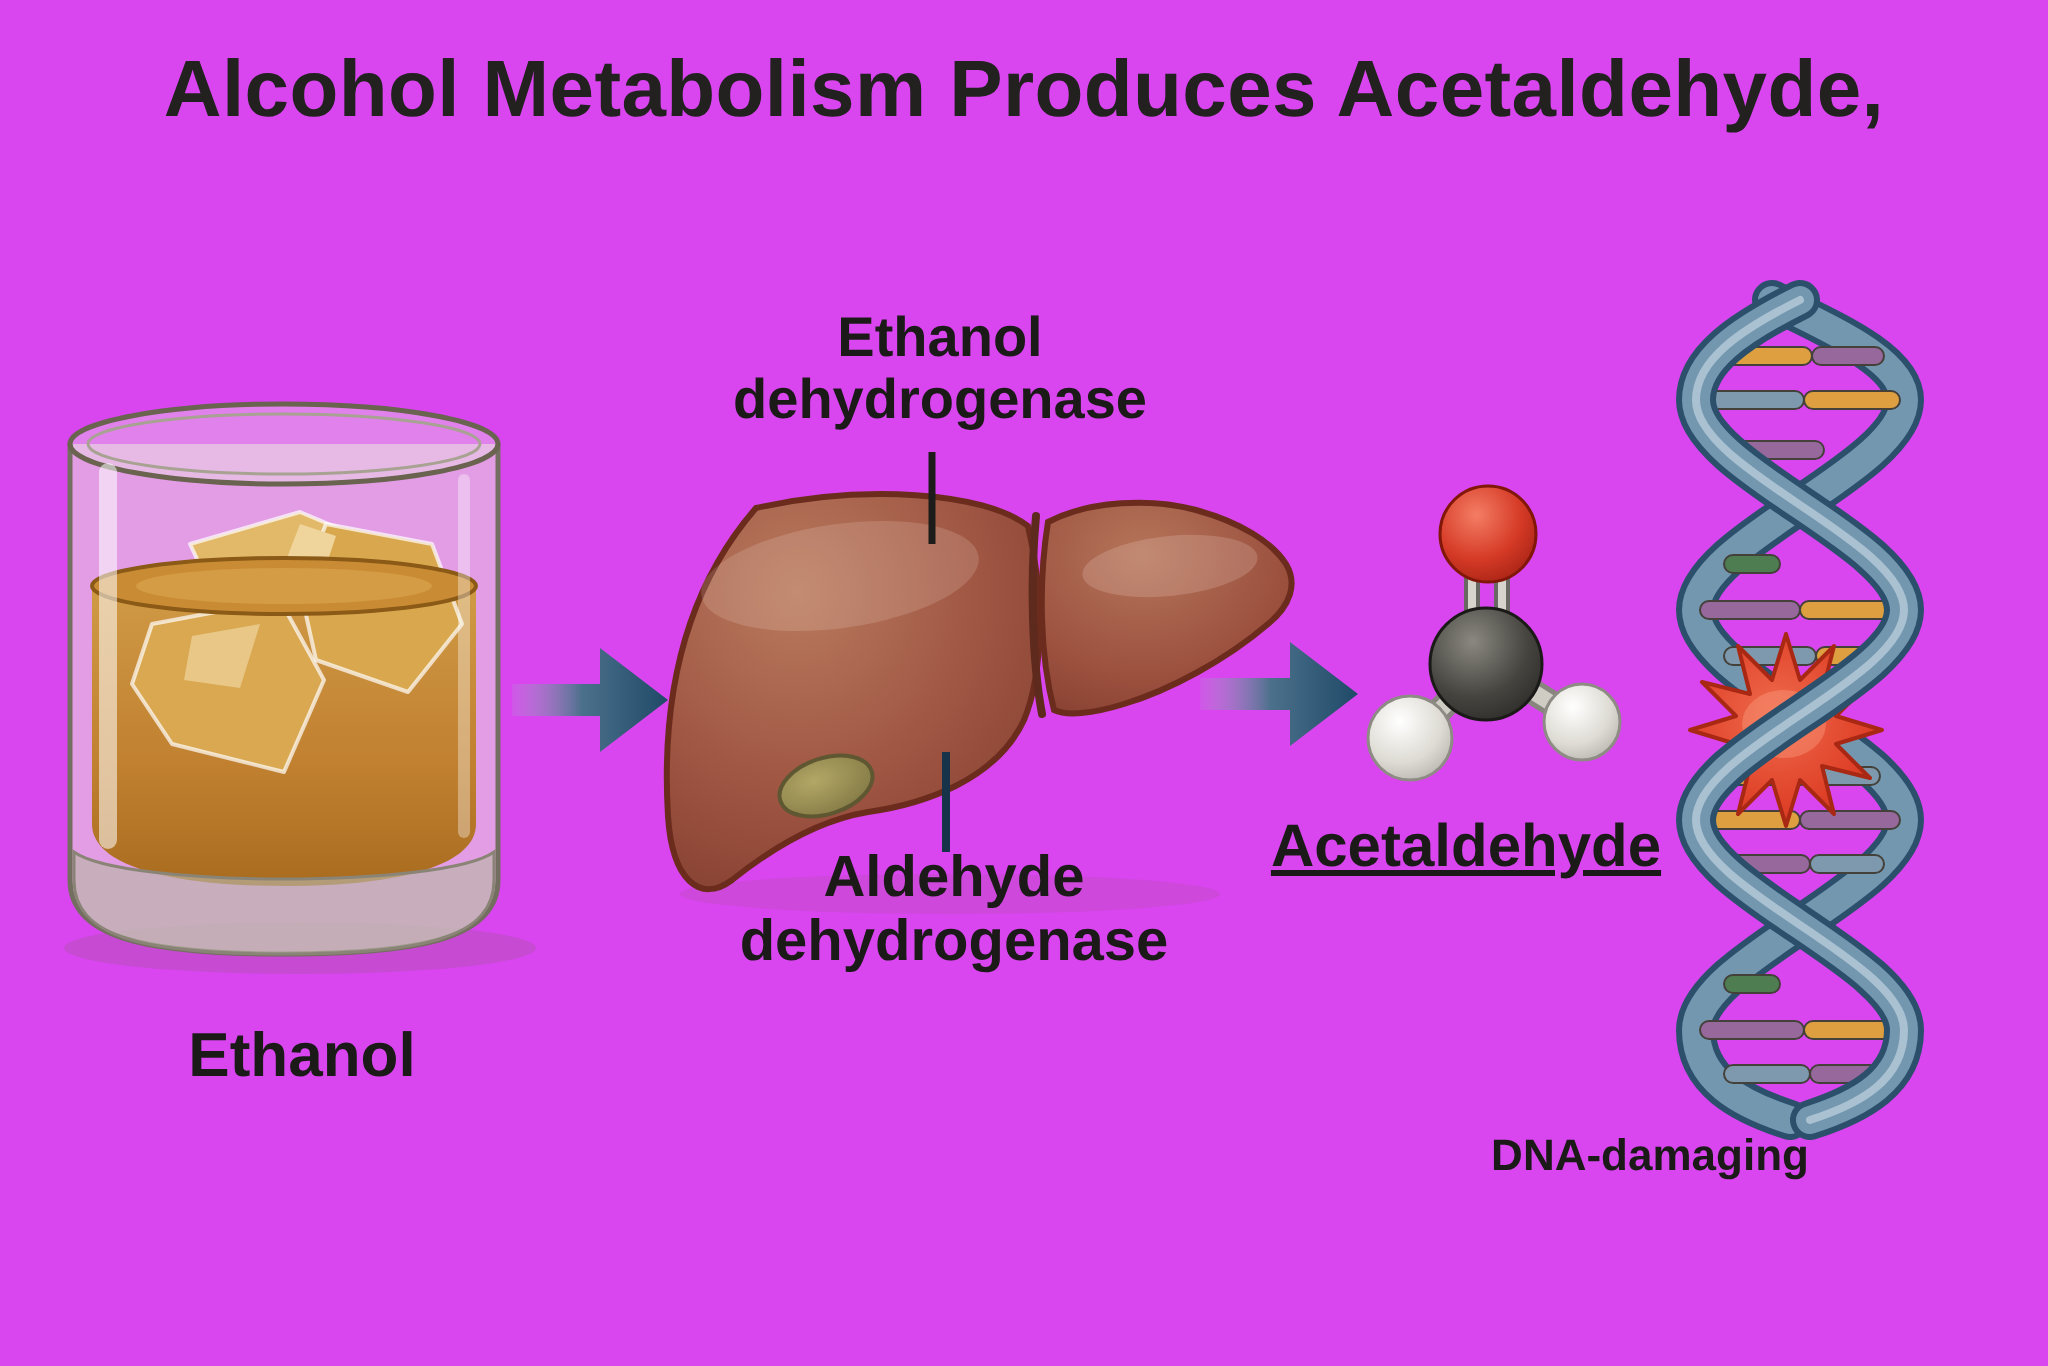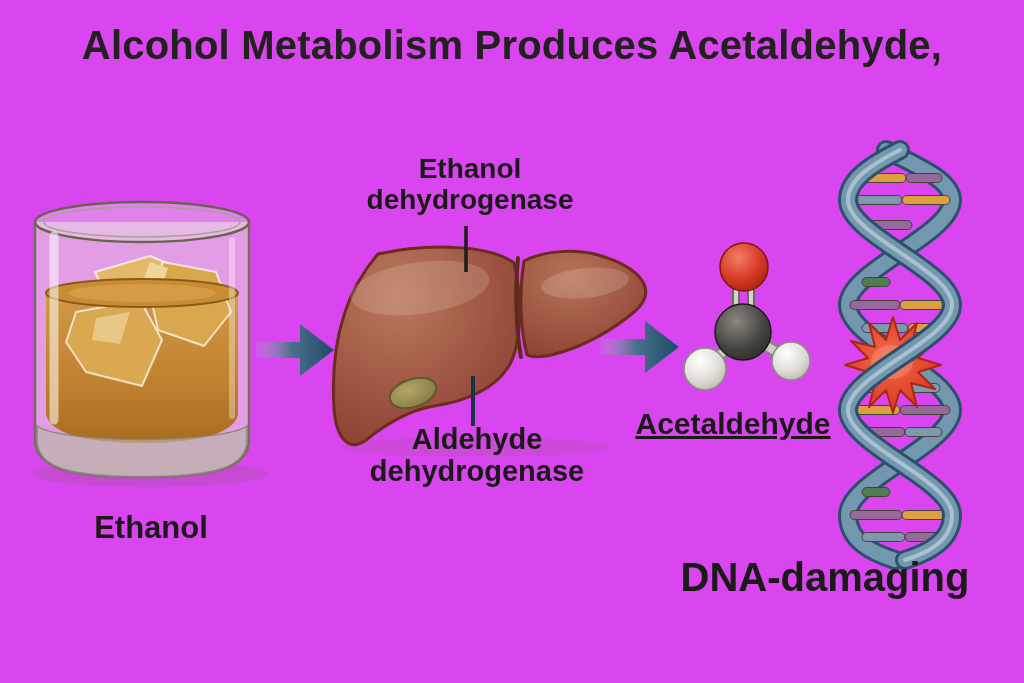--- a/index.html
+++ b/index.html
@@ -14,21 +14,21 @@
     color:#1b1a18;font-weight:700;text-align:center;white-space:nowrap;
   }
   .title{
     left:512px;top:22px;font-size:40px;line-height:46px;
     color:#22211f;letter-spacing:.2px;width:1000px;
   }
   .lbl-ethanol{left:151px;top:497px;font-size:31px;margin-top:13px;}
   .lbl-enzyme-top{left:470px;top:153px;font-size:28px;line-height:31px;}
   .lbl-enzyme-bottom{left:477px;top:423px;font-size:29px;line-height:32px;}
   .lbl-acetaldehyde{left:733px;top:407px;font-size:30px;text-decoration:underline;}
-  .lbl-dna{left:825px;top:561px;font-size:40px;line-height:33px;}
+  .lbl-dna{left:825px;top:561px;font-size:22px;line-height:33px;}
 </style>
 </head>
 <body>
 
 <div class="canvas">
 
   <svg class="art" width="1024" height="683" viewBox="0 0 1024 683">
     <defs>
       <linearGradient id="gradArrow" x1="0" y1="0" x2="1" y2="0">
         <stop offset="0" stop-color="#9fb4bf" stop-opacity="0.15"></stop>

